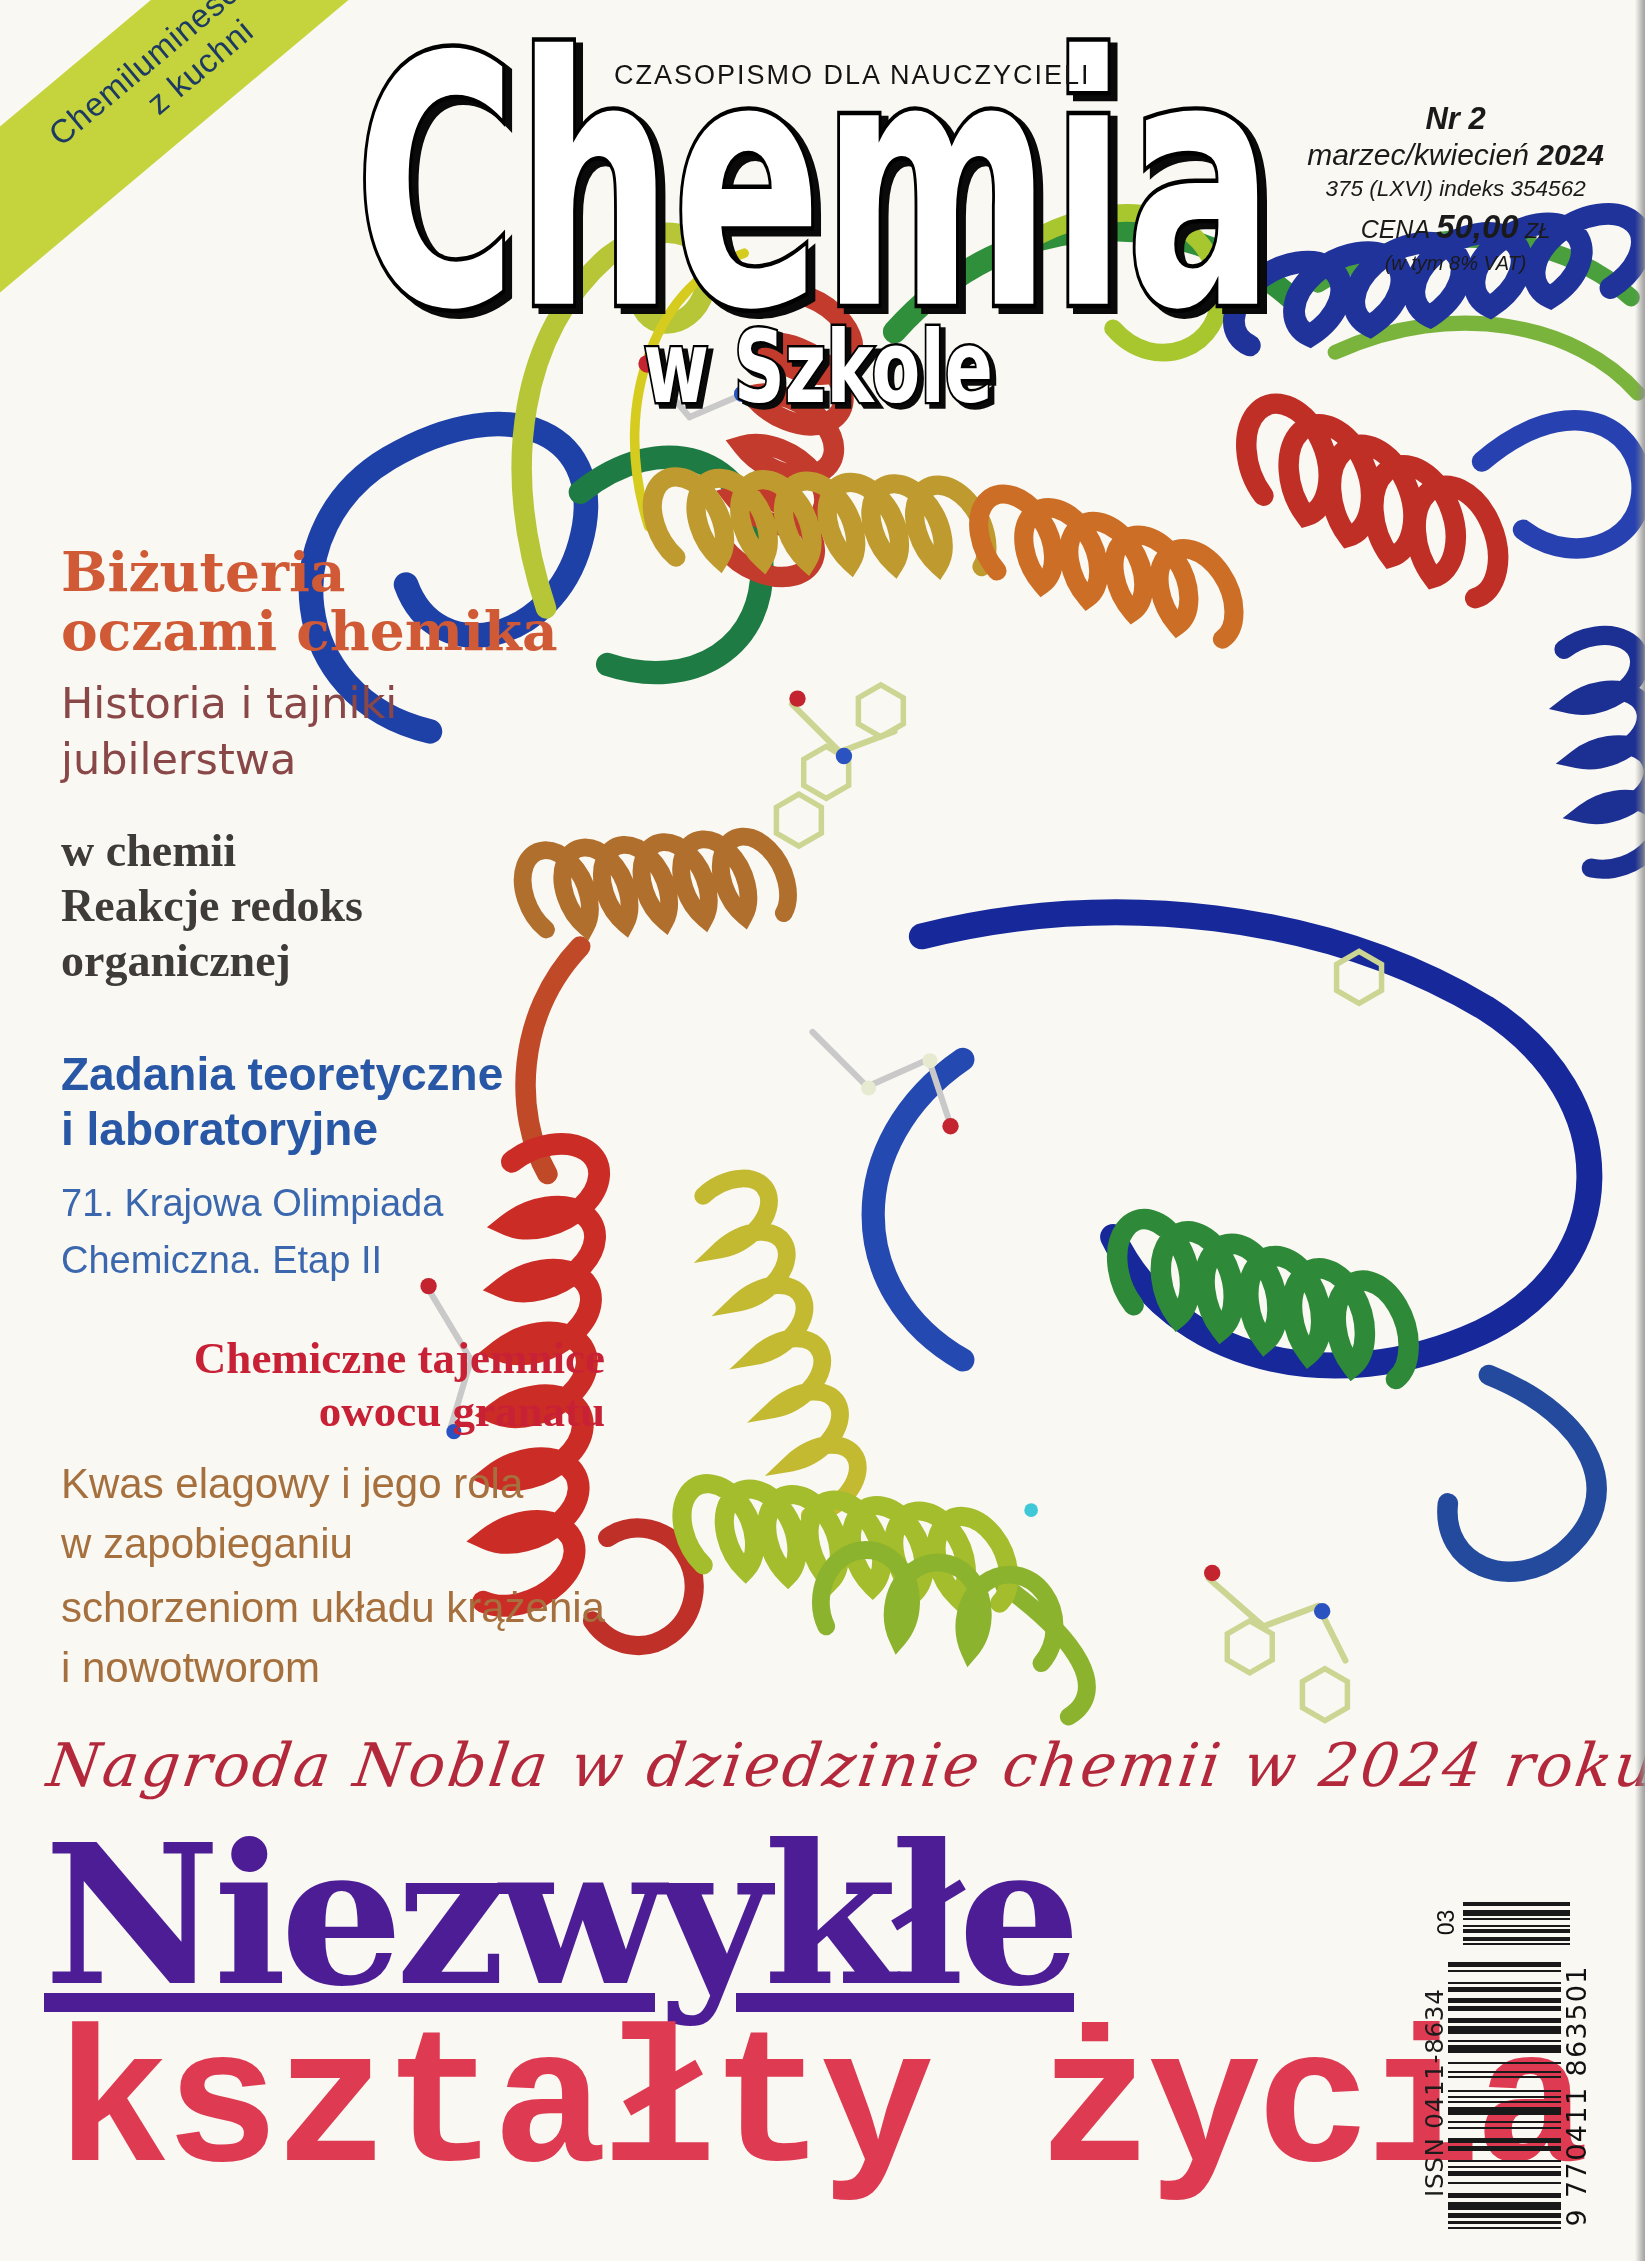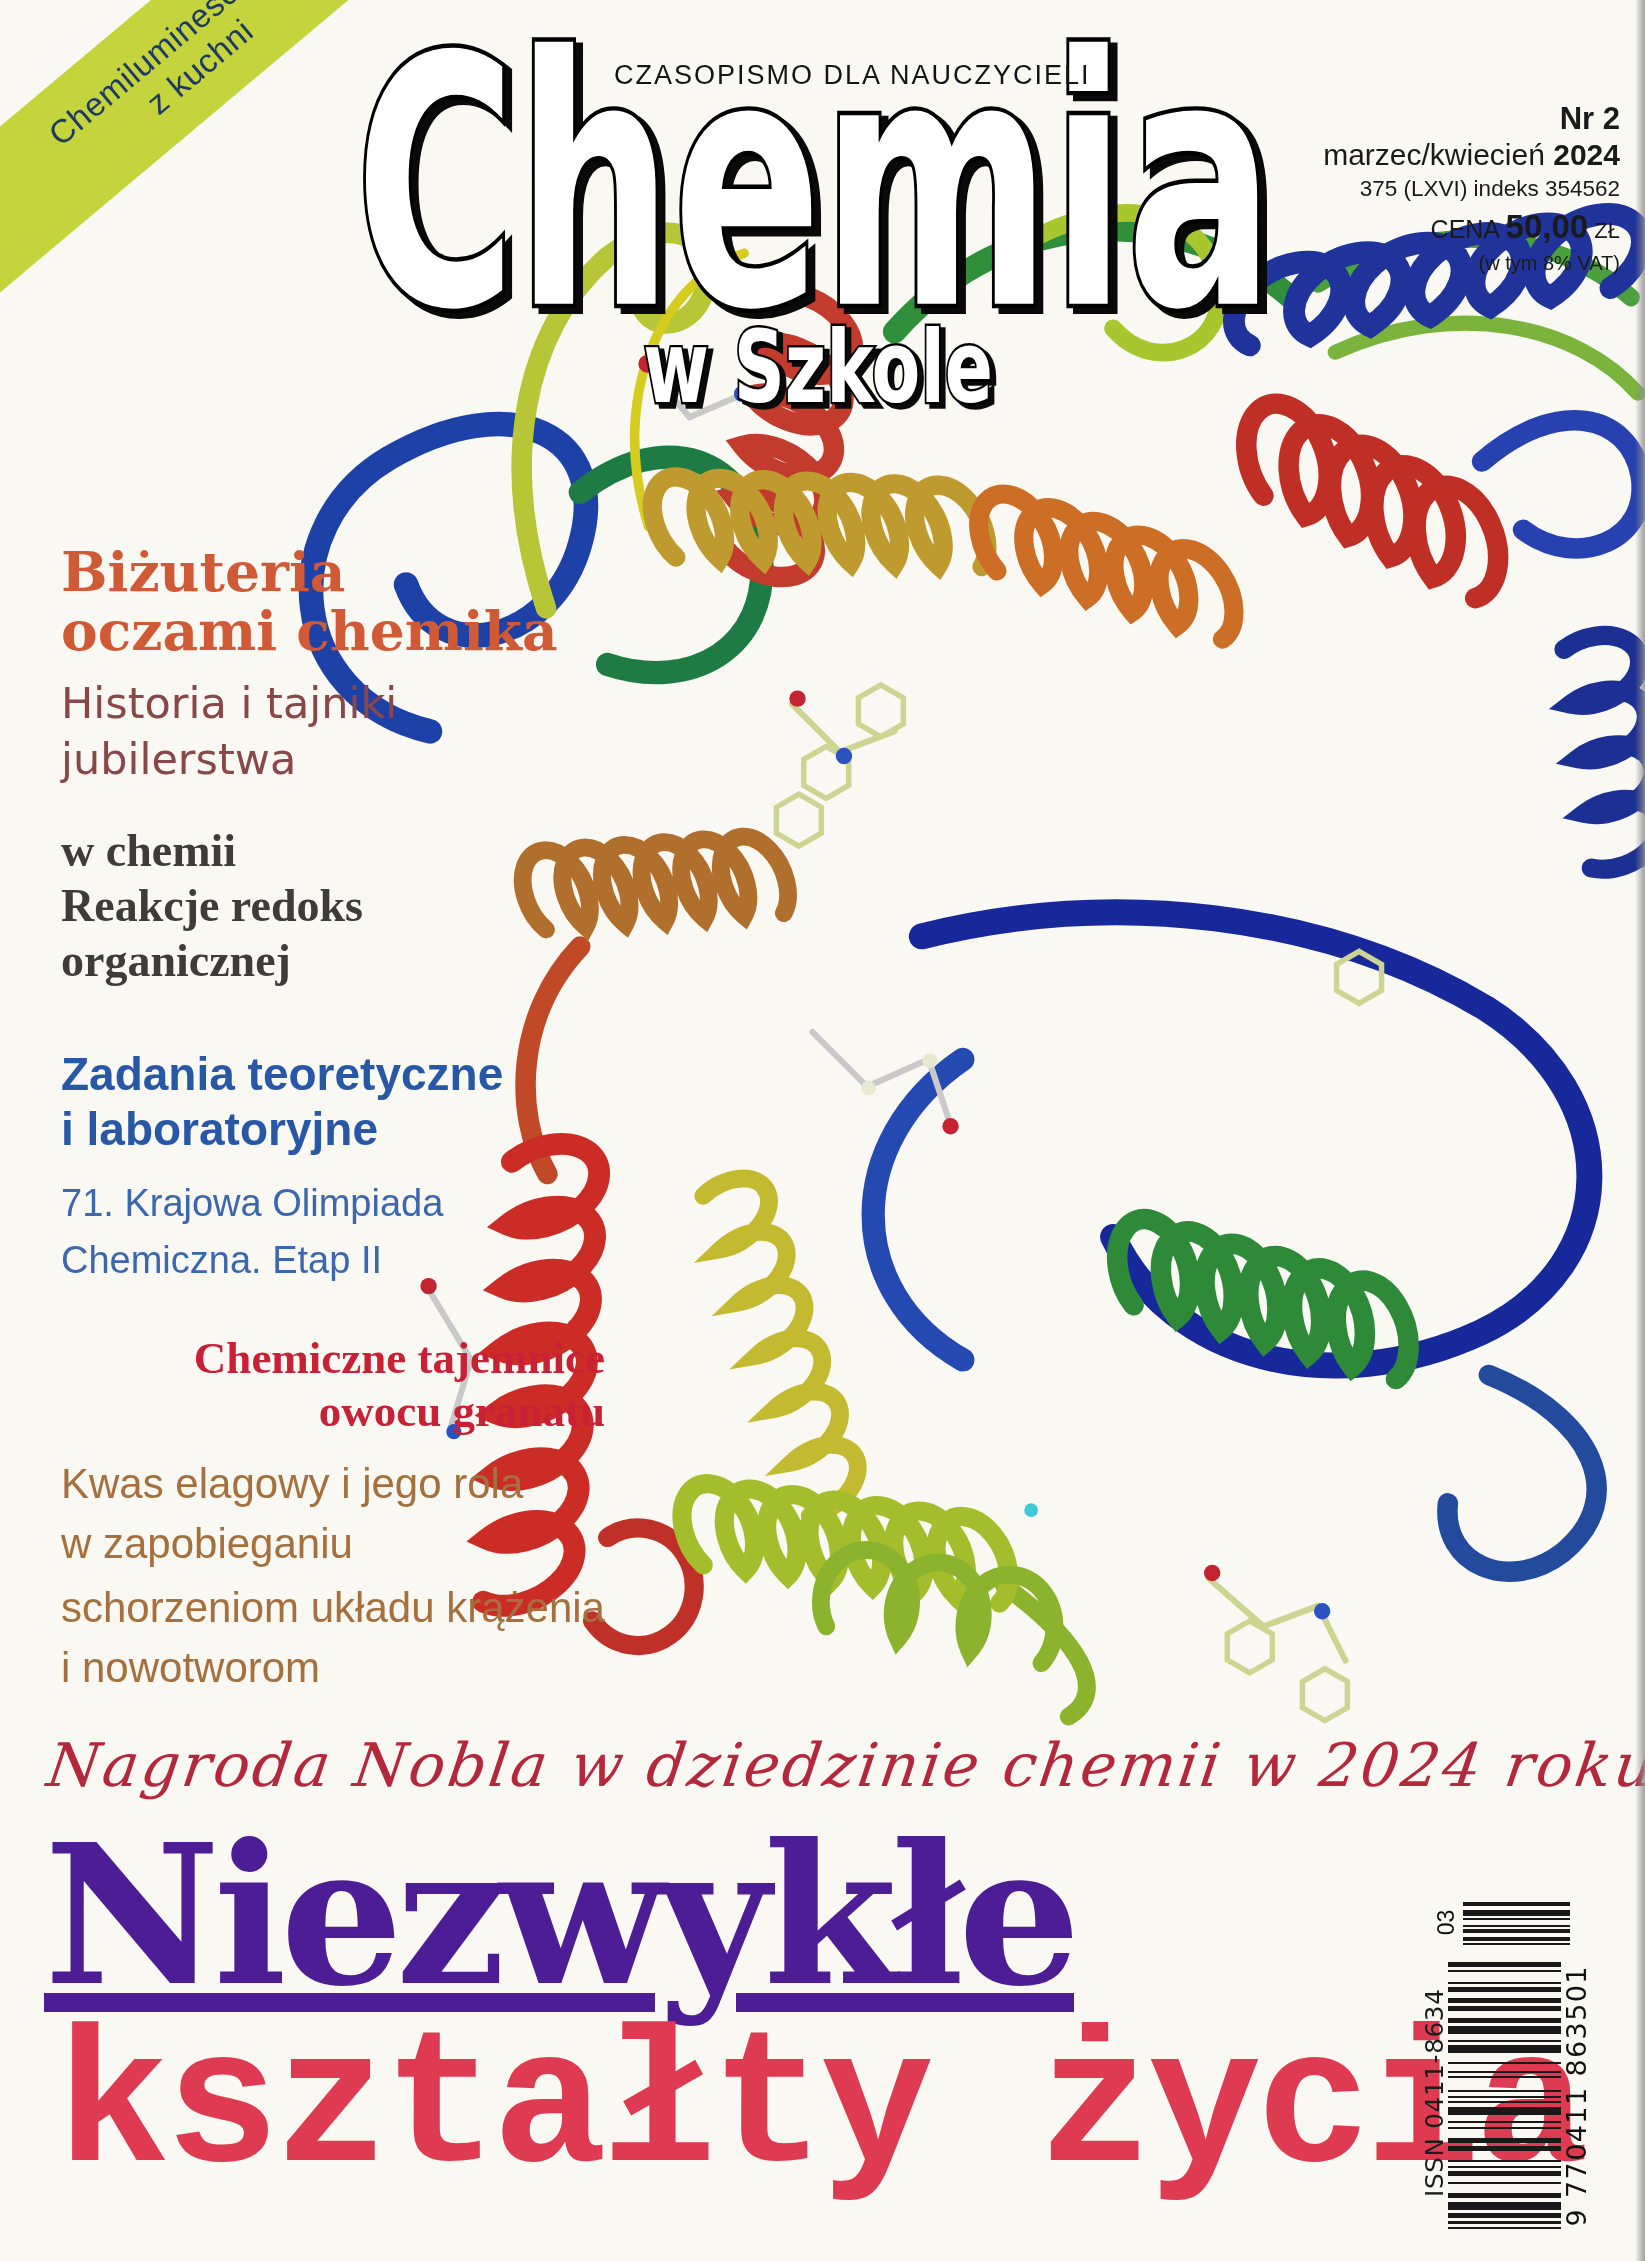--- a/index.html
+++ b/index.html
@@ -8,21 +8,21 @@
   
   .banner{position:absolute;left:-207px;top:39px;width:669px;height:127px;background:#c5d43c;
           transform:rotate(-40deg);display:flex;flex-direction:column;align-items:center;justify-content:center;
           box-sizing:border-box;padding-left:157px;z-index:6;}
   .banner div{font-size:33px;line-height:1.16;color:#1d3a63;letter-spacing:0.7px;white-space:nowrap;}
   
   .logo-svg{position:absolute;left:294px;top:20.5px;z-index:5;}
   .tagline{position:absolute;left:614px;top:60px;width:519px;font-size:27px;letter-spacing:2px;
            color:#141414;z-index:7;white-space:nowrap;}
   
-  .issue{position:absolute;right:26px;top:102px;text-align:right;color:#1a1a1a;z-index:7;}
+  .issue{position:absolute;right:42px;top:102px;text-align:center;color:#1a1a1a;z-index:7;font-style:italic;}
   .issue .nr{font-size:31px;font-weight:bold;line-height:1.1;}
   .issue .date{font-size:30px;line-height:1.25;}
   .issue .date b{font-weight:bold;}
   .issue .idx{font-size:22.5px;line-height:1.35;}
   .issue .price{font-size:25px;line-height:1.4;}
   .issue .price .val{font-size:33px;font-weight:bold;}
   .issue .price .cur{font-size:22px;}
   .issue .vat{font-size:20px;line-height:1.3;}
   
   .protein{position:absolute;left:225px;top:171px;z-index:1;}

